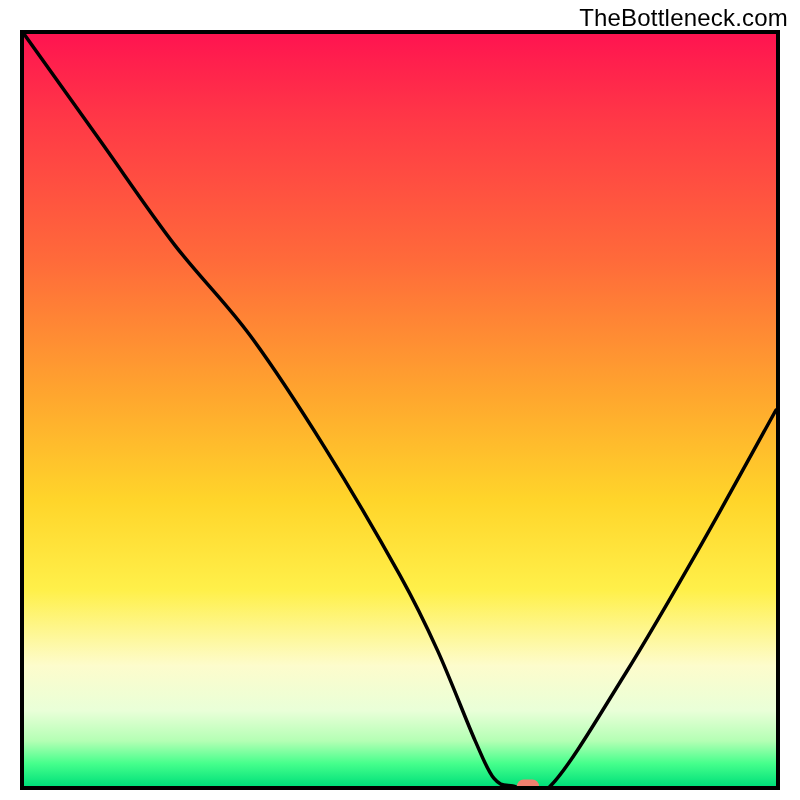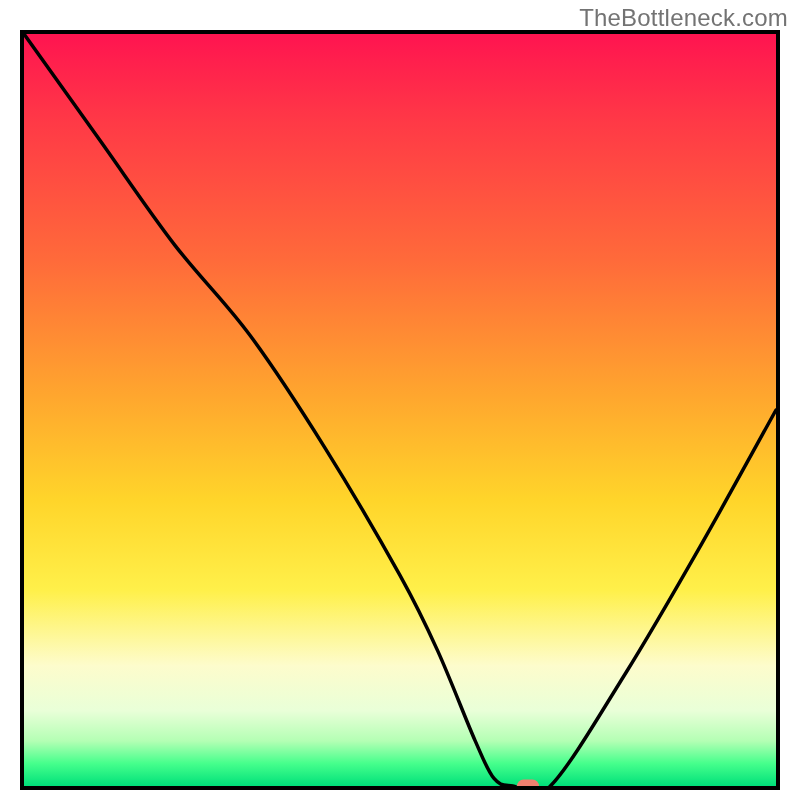--- a/index.html
+++ b/index.html
@@ -13,21 +13,21 @@
   .container {
     position: relative;
     width: 800px;
     height: 800px;
   }
   .watermark {
     position: absolute;
     top: 4px;
     right: 12px;
     font-size: 24px;
-    color: #737373;
+    color: #000000;
     font-weight: 500;
     letter-spacing: 0.2px;
   }
   .plot-frame {
     position: absolute;
     left: 20px;
     top: 30px;
     width: 760px;
     height: 760px;
     box-sizing: border-box;

